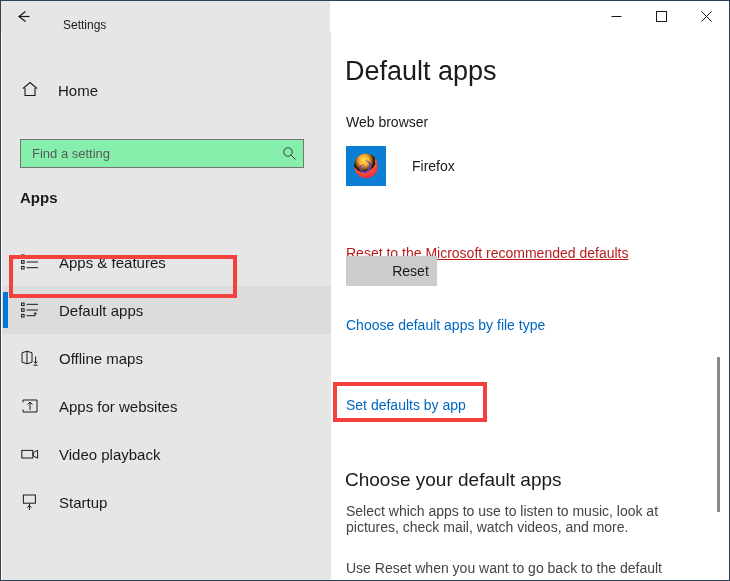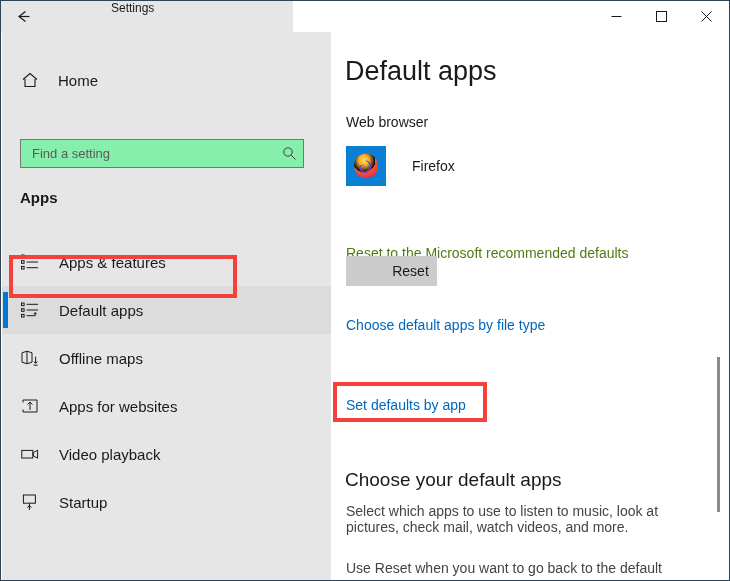--- a/index.html
+++ b/index.html
@@ -26,26 +26,25 @@
 
   
   .titlebar {
     position: absolute;
     left: 0; top: 0;
     width: 728px; height: 31px;
     display: flex;
     align-items: center;
   }
   .titlebar-left {
-    width: 292px;
+    width: 329px;
     height: 31px;
     background: #e6e6e6;
     display: flex;
-    align-items: flex-start;
-    gap: 48px;
+    align-items: flex-end;
   }
   .titlebar-right {
     flex: 1;
     height: 31px;
     background: #ffffff;
     display: flex;
     align-items: center;
     justify-content: flex-end;
   }
   .back-btn {
@@ -71,21 +70,21 @@
     width: 329px;
     height: 549px;
     background: #e6e6e6;
     box-sizing: border-box;
   }
   .home-row {
     position: absolute;
     left: 0; top: 29px;
     width: 329px; height: 38px;
     display: flex;
-    align-items: center;
+    align-items: flex-end;
   }
   .home-icon {
     width: 20px; height: 20px;
     margin-left: 18px;
     display: flex; align-items: center; justify-content: center;
   }
   .home-label {
     margin-left: 18px;
     font-size: 15px;
     color: #1a1a1a;
@@ -195,21 +194,22 @@
   }
   .app-name {
     margin-left: 26px;
     font-size: 14px;
     color: #1a1a1a;
   }
   .reset-label {
     position: absolute;
     left: 15px; top: 213px;
     font-size: 14px;
-    color: #4d7c0f;
+    color: #b91c1c;
+    text-decoration: underline;
   }
   .reset-btn {
     position: absolute;
     left: 15px; top: 224px;
     width: 91px; height: 30px;
     background: #cccccc;
     border: none;
     font-family: "Liberation Sans", sans-serif;
     font-size: 14px;
     color: #1a1a1a;

